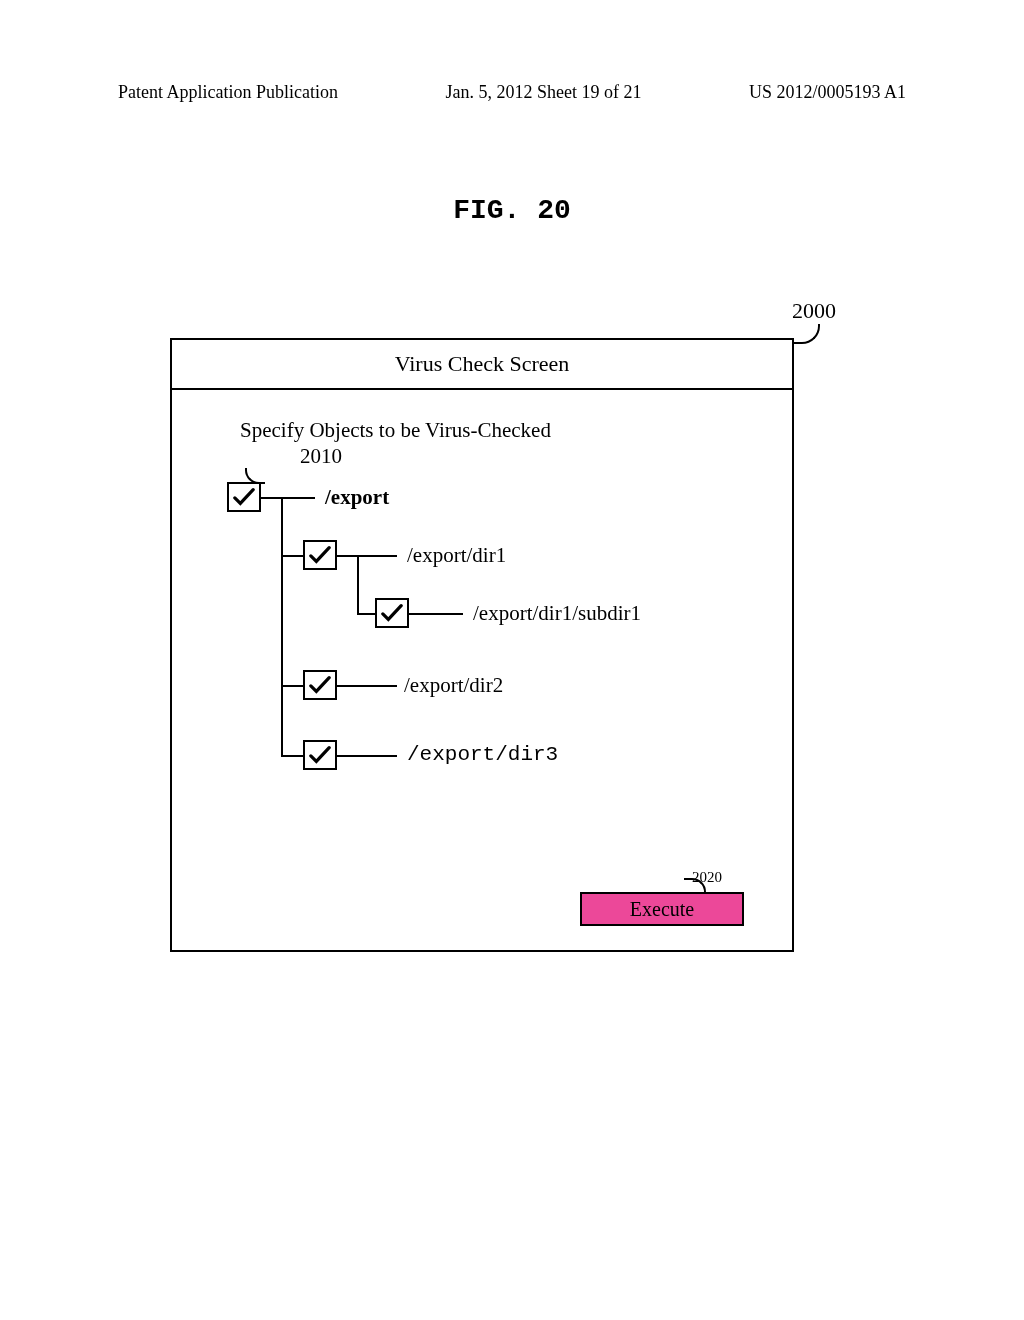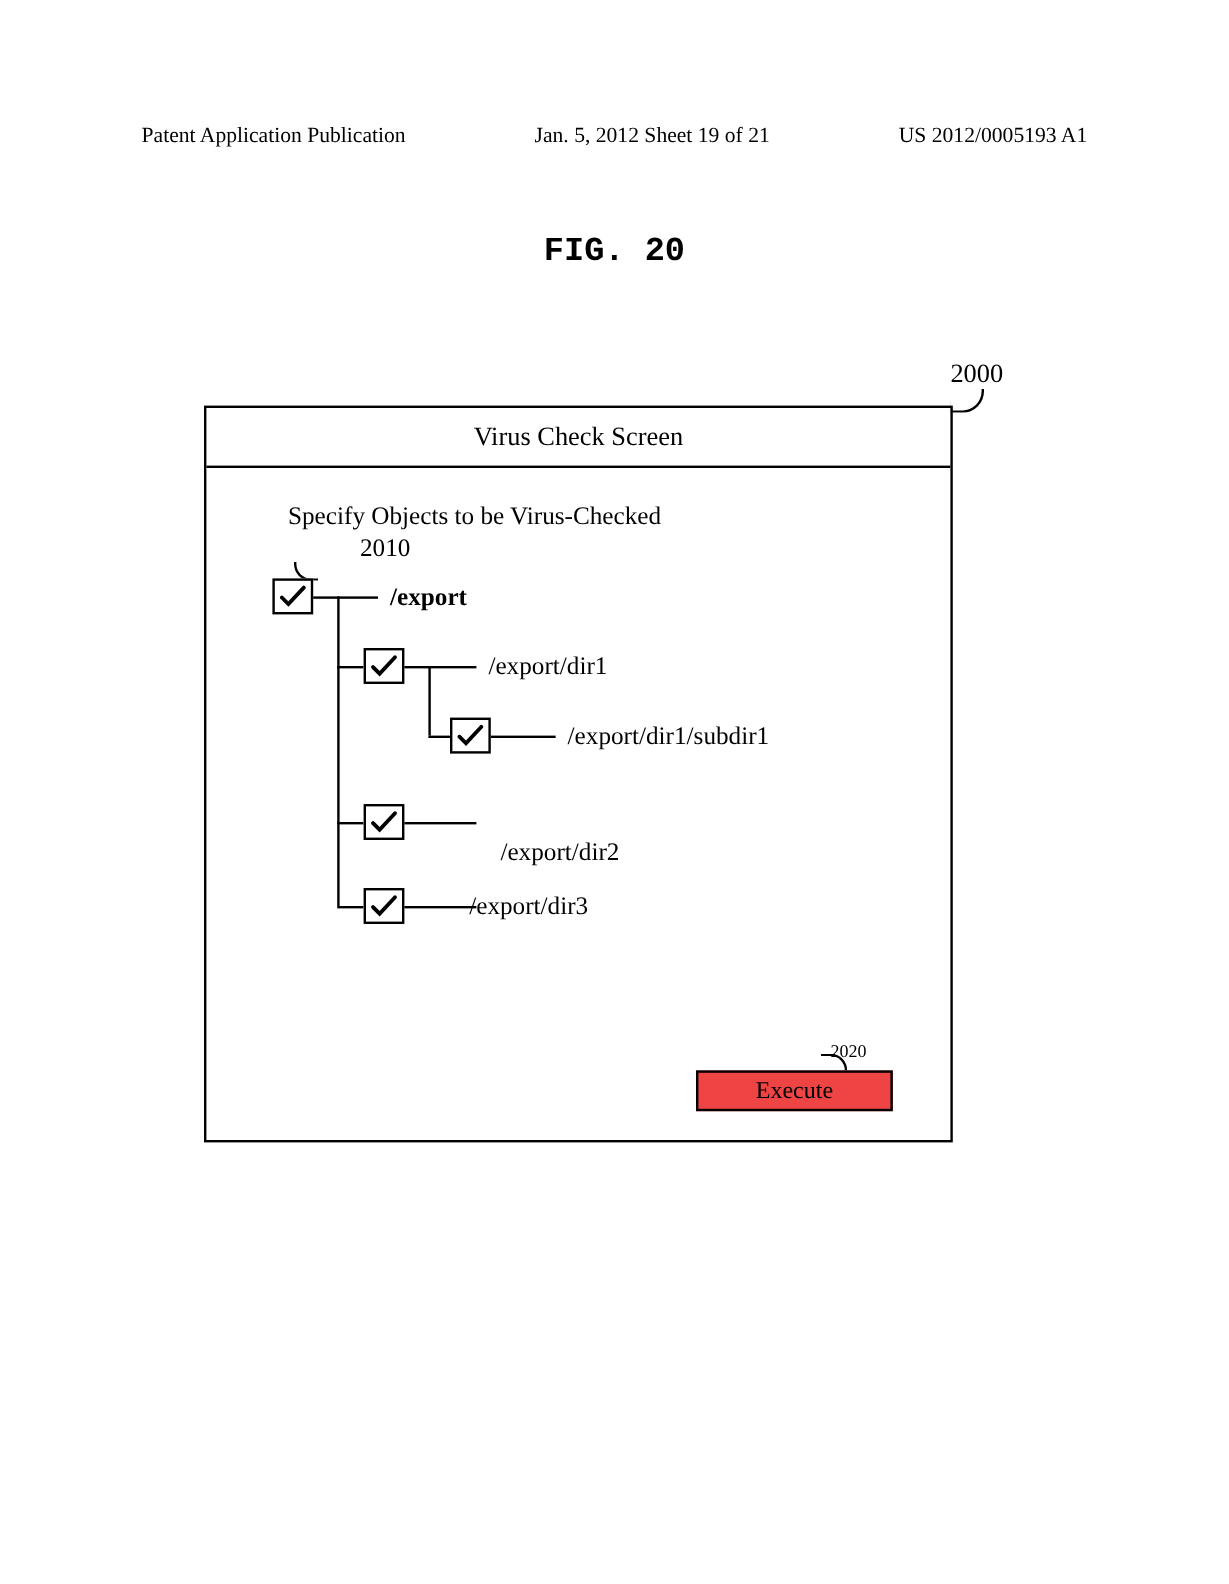--- a/index.html
+++ b/index.html
@@ -16,21 +16,20 @@
     }
     .page-header {
       position: absolute;
       top: 82px;
       left: 0;
       right: 0;
       padding: 0 118px;
       display: flex;
       justify-content: space-between;
       font-size: 18px;
-      margin-top: 20px;
     }
     .figure-title {
       position: absolute;
       top: 195px;
       left: 0;
       right: 0;
       text-align: center;
       font-size: 28px;
       font-weight: bold;
       font-family: Liberation Mono, monospace;
@@ -132,21 +131,21 @@
       bottom: 26px;
       right: 48px;
       width: 164px;
       height: 34px;
       border: 2px solid black;
       display: flex;
       align-items: center;
       justify-content: center;
       font-size: 20px;
       cursor: pointer;
-      background: #ef4444;
+      background: #ec4899;
     }
     .ref-2020 {
       position: absolute;
       bottom: 66px;
       right: 70px;
       font-size: 15px;
     }
     .ref-2020-leader {
       position: absolute;
       bottom: 60px;
@@ -211,29 +210,29 @@
       <div class="connector-h" style="left:182px; top:131px; width:54px;"></div>
       <div class="tree-label" style="left:246px; top:119px;">/export/dir1/subdir1</div>
 
       <div class="connector-h" style="left:54px; top:203px; width:22px;"></div>
       <div class="checkbox" style="left:76px; top:188px;">
         <svg class="check-icon" viewBox="0 0 24 20">
           <path d="M2 11 L8 17 L22 2" stroke="black" stroke-width="3.5" fill="none" stroke-linecap="round"></path>
         </svg>
       </div>
       <div class="connector-h" style="left:110px; top:203px; width:60px;"></div>
-      <div class="tree-label" style="left:190px; top:191px;margin-top:25px;">/export/dir2</div>
+      <div class="tree-label" style="left:177px; top:191px;">/export/dir2</div>
 
       <div class="connector-h" style="left:54px; top:273px; width:22px;"></div>
       <div class="checkbox" style="left:76px; top:258px;">
         <svg class="check-icon" viewBox="0 0 24 20">
           <path d="M2 11 L8 17 L22 2" stroke="black" stroke-width="3.5" fill="none" stroke-linecap="round"></path>
         </svg>
       </div>
       <div class="connector-h" style="left:110px; top:273px; width:60px;"></div>
-      <div class="tree-label" style="left:164px; top:261px;">/export/dir3</div>
+      <div class="tree-label" style="left:180px; top:261px;font-family:Liberation Mono, monospace;">/export/dir3</div>
     </div>
 
     <div class="ref-2020">2020</div>
     <div class="ref-2020-leader"></div>
     <div class="execute-button">Execute</div>
   </div>
 </div>
 
 </body></html>

